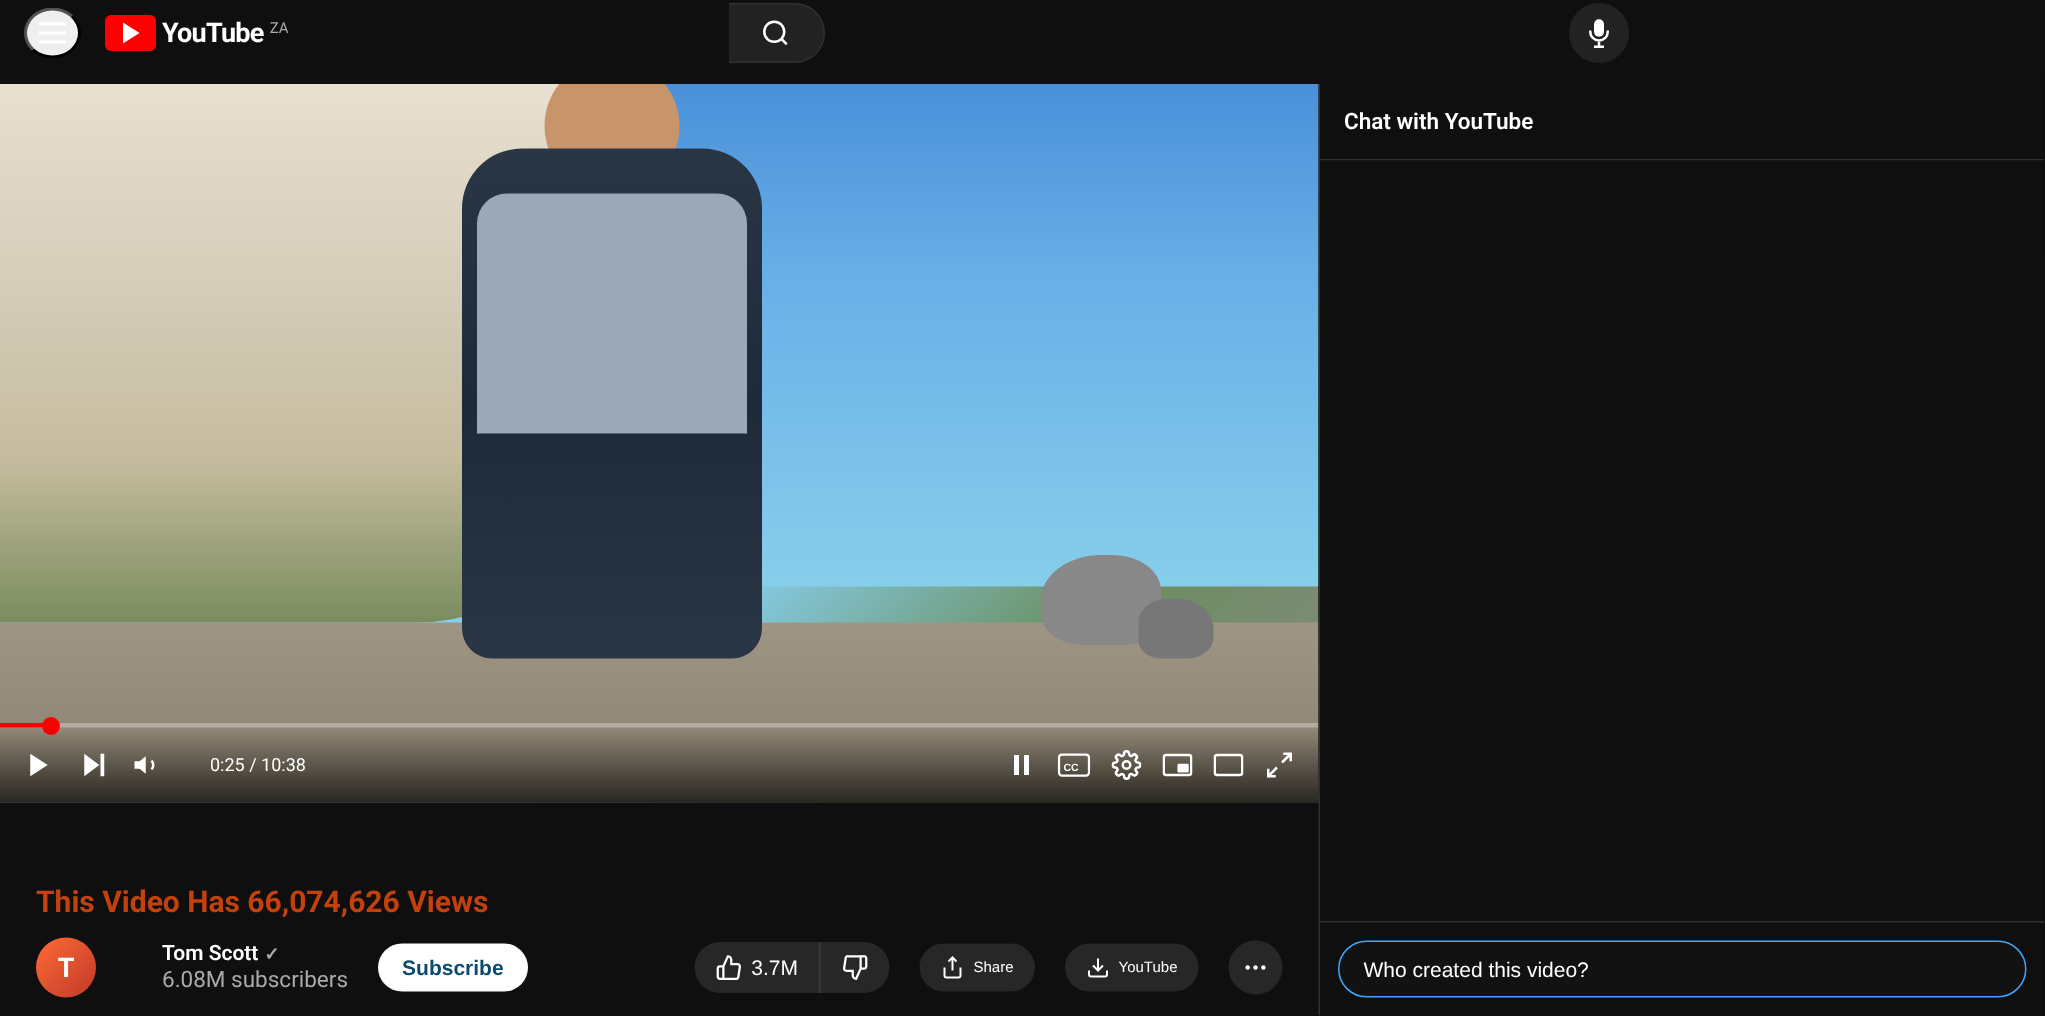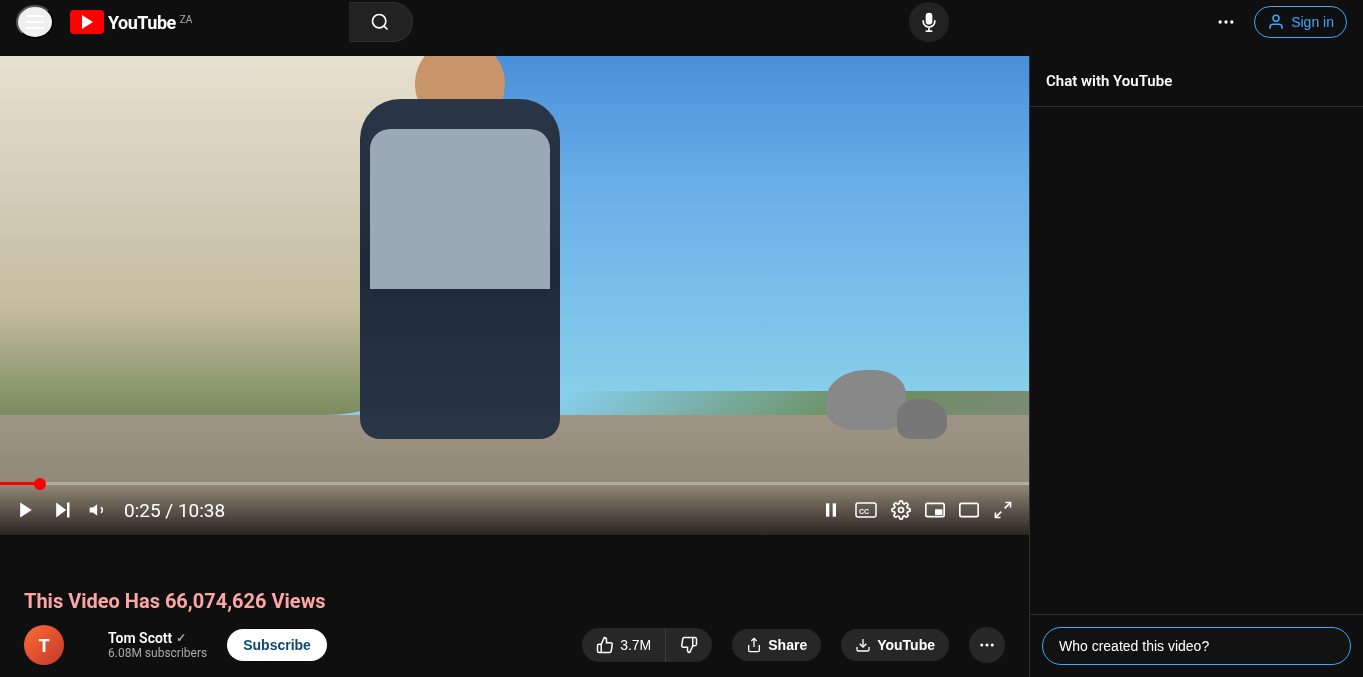--- a/index.html
+++ b/index.html
@@ -287,38 +287,38 @@
       border: none;
       color: #fff;
       cursor: pointer;
       display: flex; align-items: center; justify-content: center;
       font-size: 16px;
       padding: 4px;
       border-radius: 4px;
     }
     .time-display {
       color: #fff;
-      font-size: 19px;
+      font-size: 12px;
       white-space: nowrap;
-      margin: 0 4px;
+      margin: 0 20px;
     }
     .spacer { flex: 1; }
     .ctrl-right {
       display: flex; align-items: center; gap: 6px;
     }
 
     
     .video-info {
       padding: 12px 24px;
       background: #0f0f0f;
     }
     .video-title {
       font-size: 20px;
       font-weight: 700;
-      color: #fca5a5;
+      color: #c2410c;
       margin-bottom: 12px;
       margin-top: 42px;
     }
     .video-meta {
       display: flex;
       align-items: center;
       gap: 8px;
     }
     .channel-avatar {
       width: 40px; height: 40px;
@@ -337,21 +337,21 @@
       font-size: 14px;
       font-weight: 600;
       color: #fff;
       display: flex; align-items: center; gap: 4px;
     }
     .verified-icon {
       color: #aaa;
       font-size: 12px;
     }
     .subscriber-count {
-      font-size: 12px;
+      font-size: 15px;
       color: #aaa;
     }
     .subscribe-btn {
       background: #fff;
       color: #0c4a6e;
       border: none;
       border-radius: 20px;
       padding: 8px 16px;
       font-size: 14px;
       font-weight: 600;
@@ -362,22 +362,22 @@
       display: flex; align-items: center; gap: 20px; margin-left: auto;
     }
     .action-btn {
       display: flex; align-items: center; gap: 6px;
       background: #272727;
       border: none;
       border-radius: 20px;
       color: #fff;
       cursor: pointer;
       padding: 8px 14px;
-      font-size: 14px;
-      font-weight: 700;
+      font-size: 10px;
+      font-weight: 400;
     }
     .action-btn-more {
       background: #272727;
       border: none;
       border-radius: 50%;
       color: #fff;
       cursor: pointer;
       width: 36px; height: 36px;
       display: flex; align-items: center; justify-content: center;
       font-size: 18px;
@@ -395,21 +395,21 @@
       color: #fff;
       cursor: pointer;
       padding: 8px 14px;
       font-size: 14px;
       font-weight: 500;
     }
     .like-btn { border-right: 1px solid #3d3d3d; }
 
     
     .chat-panel {
-      width: 334px;
+      width: 484px;
       background: #0f0f0f;
       border-left: 1px solid #303030;
       display: flex;
       flex-direction: column;
       flex-shrink: 0;
     }
     .chat-header {
       padding: 16px;
       font-size: 15px;
       font-weight: 600;
@@ -467,36 +467,20 @@
     <button class="mic-btn">
       <svg width="20" height="20" viewBox="0 0 24 24" fill="currentColor">
         <path d="M12 1a4 4 0 0 1 4 4v6a4 4 0 0 1-8 0V5a4 4 0 0 1 4-4z"></path>
         <path d="M19 10v1a7 7 0 0 1-14 0v-1" stroke="currentColor" stroke-width="2" fill="none"></path>
         <line x1="12" y1="19" x2="12" y2="23" stroke="currentColor" stroke-width="2"></line>
         <line x1="8" y1="23" x2="16" y2="23" stroke="currentColor" stroke-width="2"></line>
       </svg>
     </button>
   </div>
 
-  <div class="header-right">
-    <button class="icon-btn">
-      <svg width="20" height="20" viewBox="0 0 24 24" fill="currentColor">
-        <circle cx="5" cy="12" r="2"></circle>
-          <circle cx="12" cy="12" r="2"></circle>
-          <circle cx="19" cy="12" r="2"></circle>
-      </svg>
-    </button>
-    <button class="sign-in-btn">
-      <svg width="18" height="18" viewBox="0 0 24 24" fill="none" stroke="#3ea6ff" stroke-width="2">
-        <path d="M20 21v-2a4 4 0 0 0-4-4H8a4 4 0 0 0-4 4v2"></path>
-        <circle cx="12" cy="7" r="4"></circle>
-      </svg>
-      <span>Sign in</span>
-    </button>
-  </div>
 </header>
 
 <div class="main">
 
   <div class="video-section">
 
     <div class="video-player">
       <div class="video-thumbnail">
 
         <div class="sky"></div>

